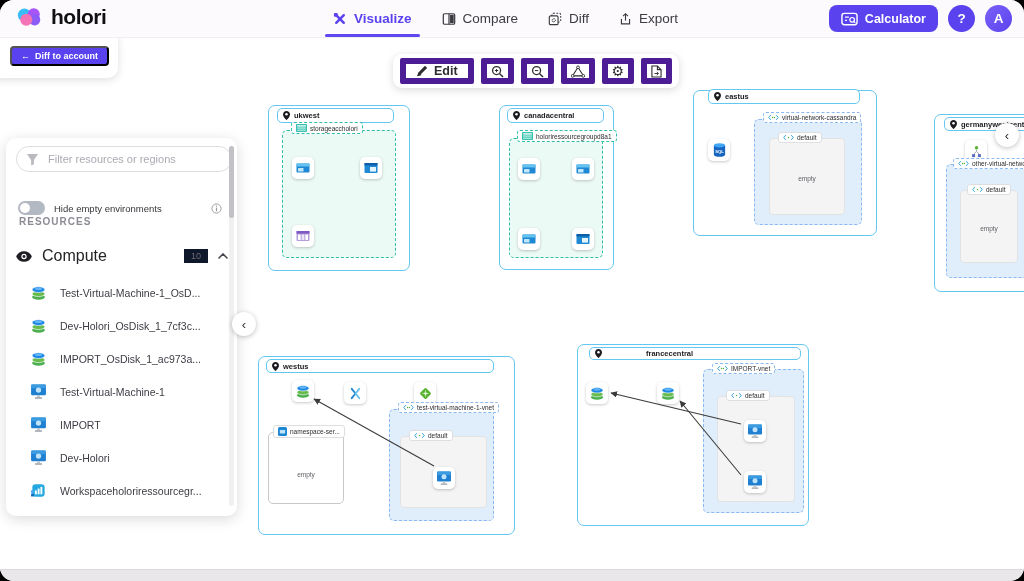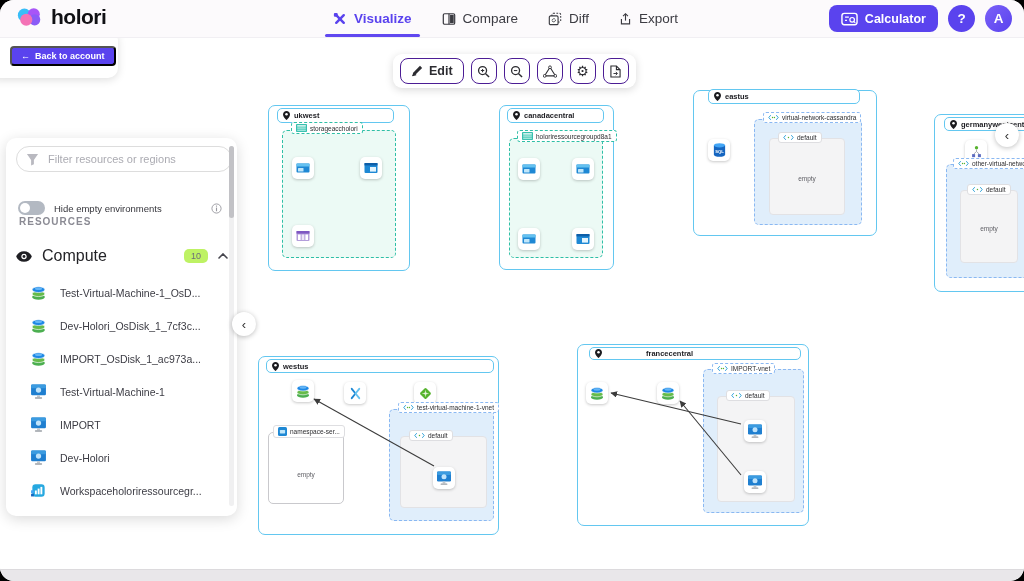--- a/index.html
+++ b/index.html
@@ -16,41 +16,41 @@
   .tab.active::after{content:"";position:absolute;left:-8px;right:-8px;bottom:0;height:3px;background:#6048f0;border-radius:2px;}
   .nav-right{position:absolute;right:12px;top:5px;display:flex;gap:10px;align-items:center;}
   .calc-btn{background:#5a43ee;color:#fff;font-size:12.5px;font-weight:700;border-radius:8px;height:27px;padding:0 12px;display:flex;gap:7px;align-items:center;cursor:pointer;border:none;}
   .circle-btn{width:27px;height:27px;border-radius:50%;background:#5a43ee;color:#fff;display:flex;align-items:center;justify-content:center;font-weight:700;font-size:13.5px;cursor:pointer;}
   .avatar{background:linear-gradient(135deg,#7b61f8,#5a43ee);}
 
   
   .back-card{position:absolute;left:-14px;top:30px;width:132px;height:48px;background:#fff;border-radius:10px;box-shadow:0 2px 8px rgba(0,0,0,.13);z-index:40;}
   .back-btn{position:absolute;left:10px;top:46px;height:20px;padding:0 9px;background:#5a43ee;color:#fff;font-size:9px;font-weight:600;border-radius:4px;display:flex;align-items:center;gap:5px;z-index:41;cursor:pointer;}
   .toolbar{position:absolute;left:393px;top:54px;height:34px;background:#fff;border-radius:9px;box-shadow:0 2px 8px rgba(0,0,0,.15);display:flex;align-items:center;gap:7px;padding:0 7px;z-index:40;}
-  .tool-btn{height:26px;min-width:26px;border:1px solid #4c1d95;border-radius:8px;background:#fff;display:flex;align-items:center;justify-content:center;font-size:12.5px;color:#2c2c31;padding:0 4px;cursor:pointer;}
+  .tool-btn{height:26px;min-width:26px;border:6px solid #4c1d95;border-radius:2px;background:#fff;display:flex;align-items:center;justify-content:center;font-size:12.5px;color:#2c2c31;padding:0 4px;cursor:pointer;}
   .tool-btn.edit{padding:0 10px;gap:6px;font-weight:600;}
   .gear-glyph{font-size:14px;line-height:1;}
 
   
   .sidebar{position:absolute;left:6px;top:138px;width:231px;height:378px;background:#fff;border-radius:10px;box-shadow:0 3px 14px rgba(0,0,0,.15);z-index:50;}
   .filter{position:absolute;left:10px;top:8px;width:196px;height:24px;border:1px solid #ddd;border-radius:13px;display:flex;align-items:center;gap:7px;padding:0 9px;background:#fff;}
   .filter input{border:0;outline:0;font-size:11px;color:#333;width:150px;background:transparent;font-family:"Liberation Sans",sans-serif;}
   .filter input::placeholder{color:#ababb2;}
   .trow{position:absolute;left:12px;width:204px;height:16px;display:flex;align-items:center;gap:9px;font-size:9.5px;color:#35353b;}
   .switch{width:27px;height:14px;border-radius:7px;position:relative;flex:0 0 auto;cursor:pointer;}
   .switch.on{background:#5a43ee;}
   .switch.off{background:#b3b9c2;}
   .switch::after{content:"";position:absolute;top:2px;width:10px;height:10px;border-radius:50%;background:#fff;}
   .switch.on::after{right:2px;}
   .switch.off::after{left:2px;}
   .info-ic{margin-left:auto;flex:0 0 auto;}
   .sec-label{position:absolute;left:13px;top:78px;font-size:10px;color:#8b8b94;font-weight:700;letter-spacing:1px;}
   .grp{position:absolute;left:10px;top:107px;width:212px;height:22px;display:flex;align-items:center;gap:10px;cursor:pointer;}
   .grp-label{font-size:16px;color:#232327;}
-  .count-badge{margin-left:auto;background:#bef264;color:#6d6d7a;font-size:9px;border-radius:5px;padding:2px 7px;}
+  .count-badge{margin-left:auto;background:#0f172a;color:#6d6d7a;font-size:9px;border-radius:0;padding:2px 7px;}
   .items{position:absolute;left:0;top:138px;width:100%;}
   .item{height:33px;display:flex;align-items:center;gap:13px;padding-left:24px;font-size:10.5px;color:#3c3c44;cursor:pointer;}
   .scroll-track{position:absolute;right:3px;top:8px;bottom:10px;width:5px;background:#f0f0f1;border-radius:3px;}
   .scroll-thumb{position:absolute;top:0;height:72px;width:5px;background:#c2c2c6;border-radius:3px;}
   .collapse-btn{position:absolute;width:24px;height:24px;border-radius:50%;background:#fff;box-shadow:0 1px 5px rgba(0,0,0,.25);display:flex;align-items:center;justify-content:center;font-size:13px;color:#333;cursor:pointer;z-index:55;}
 
   
   .canvas{position:absolute;top:37px;left:0;width:1024px;height:532px;background:#fff;overflow:hidden;}
   .region{position:absolute;border:1.5px solid #63c7f0;border-radius:7px;background:#fff;}
   .rtab{position:absolute;background:#fff;border:1.5px solid #63c7f0;border-radius:5px;display:flex;align-items:center;gap:4px;padding:0 5px;font-size:7.5px;font-weight:700;color:#1c1c21;white-space:nowrap;z-index:3;box-sizing:border-box;}
@@ -132,21 +132,21 @@
       </div>
       <div class="circle-btn avatar">
         <span>A</span>
       </div>
     </div>
   </div>
 
   <div class="back-card"></div>
   <button class="back-btn">
     <span>←</span>
-    <span>Back to account</span>
+    <span>Diff to account</span>
   </button>
 
   <div class="toolbar">
     <button class="tool-btn edit">
       <svg width="12" height="12" viewBox="0 0 14 14">
         <path d="M1.5 12.5l1-3.5L10.5 1 13 3.5 5 11.5z" fill="#2c2c31"></path>
         <path d="M1.5 12.5l4.5-1.2" stroke="#2c2c31" stroke-width="1.4"></path>
       </svg>
       <span>Edit</span>
     </button>
@@ -352,21 +352,21 @@
                 <circle cx="7" cy="4" r=".9" fill="#57b32f"></circle>
               </svg>
             <span>default</span>
           </div>
           <div class="empty-text" style="top:34px;">empty</div>
         </div>
       </div>
     </div>
     <div class="collapse-btn" style="left:995px;top:86px;">‹</div>
 
-    <div class="region" style="left:258px;top:319px;width:239px;height:177px;">
+    <div class="region" style="left:258px;top:319px;width:239px;height:177px;padding-left:16px;">
       <div class="rtab" style="left:7px;top:2px;width:228px;height:14px;">
         <svg width="7" height="9" viewBox="0 0 10 13">
             <path d="M5 0C2.2 0 0 2.2 0 5c0 3.7 5 8 5 8s5-4.3 5-8C10 2.2 7.8 0 5 0z" fill="#1b1b1f"></path>
             <circle cx="5" cy="4.8" r="1.8" fill="#fff"></circle>
           </svg>
         <span>westus</span>
       </div>
       <div class="res" style="left:33px;top:23px;">
         <svg width="16" height="16" viewBox="0 0 16 16">
             <ellipse cx="8" cy="12.3" rx="6" ry="2.5" fill="#4caf50"></ellipse>

